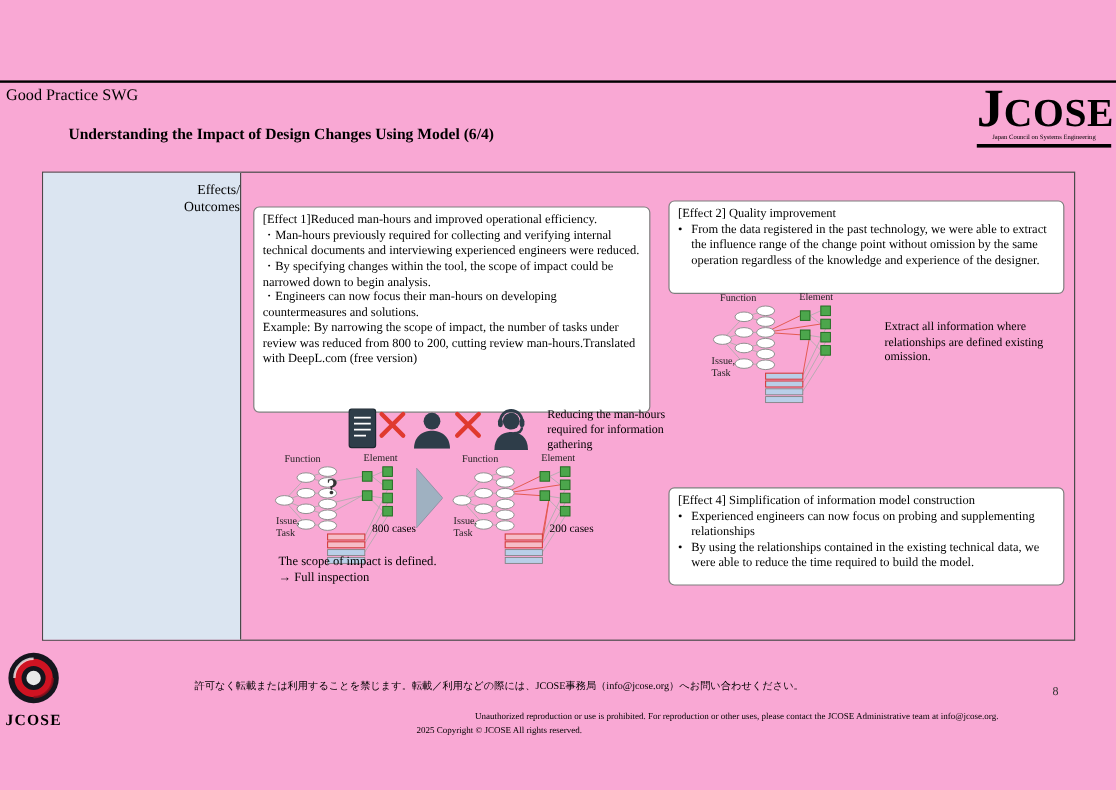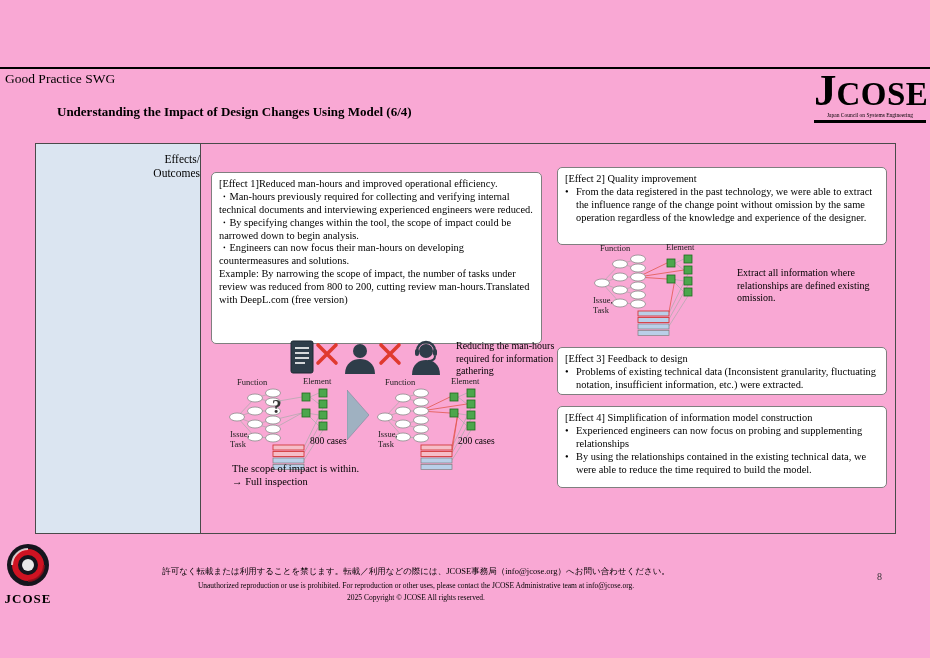--- a/index.html
+++ b/index.html
@@ -64,21 +64,21 @@
 
   .caption { position:absolute; font-size:10.5px; line-height:1.25; }
   .before-caption { left:196px; top:318px; width:160px; }
   .after-caption { left:353px; top:318px; width:150px; }
 
   .logo-bottom { position:absolute; left:4px; top:543px; width:48px; text-align:center; }
   .emblem-text { font-weight:bold; font-size:13px; letter-spacing:1px; margin-top:0; }
 
   .footer { position:absolute; left:0; top:566px; width:832px; text-align:center; }
   .f-jp { font-size:8.5px; }
-  .f-en { font-size:7.5px; margin-top:3px; }
+  .f-en { font-size:7.5px; margin-top:14px;text-align:right; }
   .f-cr { font-size:7.5px; margin-top:3px; }
   .page-num { position:absolute; left:877px; top:571px; font-size:10px; color:#333; }
 </style>
 </head>
 <body>
 
 <div class="slide">
 
   <div class="top-rule"></div>
   <div class="eyebrow">Good Practice SWG</div>
@@ -297,31 +297,24 @@
           <rect class="bar-pink" x="47" y="62.5" width="31" height="5"></rect>
         <rect class="bar-blue" x="47" y="69" width="31" height="5"></rect>
           <rect class="bar-blue" x="47" y="75.5" width="31" height="5"></rect>
       </svg>
       <div class="lab it pre">Issue,
 Task</div>
       <div class="count" style="left:84px; top:58px;">200 cases</div>
     </div>
 
     <div class="caption before-caption">
-      <div>The scope of impact is within.</div>
+      <div>The scope of impact is defined.</div>
       <div>→ Full inspection</div>
     </div>
 
-    <div class="box effect3">
-      <div>[Effect 3] Feedback to design</div>
-      <div class="bullet-row">
-        <span class="dot"></span>
-        <span>Problems of existing technical data (Inconsistent granularity, fluctuating notation, insufficient information, etc.) were extracted.</span>
-      </div>
-    </div>
 
     <div class="box effect4">
       <div>[Effect 4] Simplification of information model construction</div>
       <div class="bullet-row">
         <span class="dot"></span>
         <span>Experienced engineers can now focus on probing and supplementing relationships</span>
       </div>
       <div class="bullet-row">
         <span class="dot"></span>
         <span>By using the relationships contained in the existing technical data, we were able to reduce the time required to build the model.</span>

